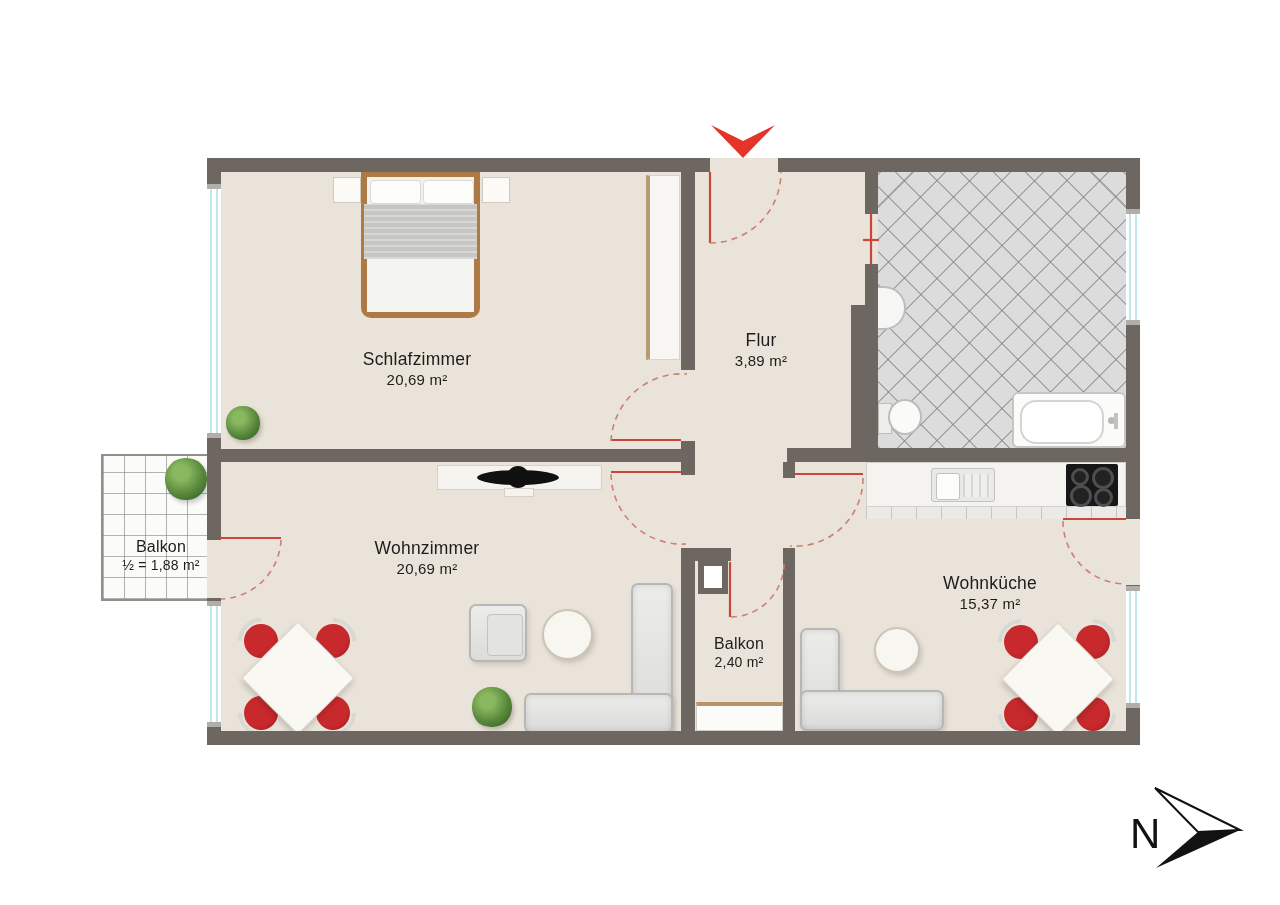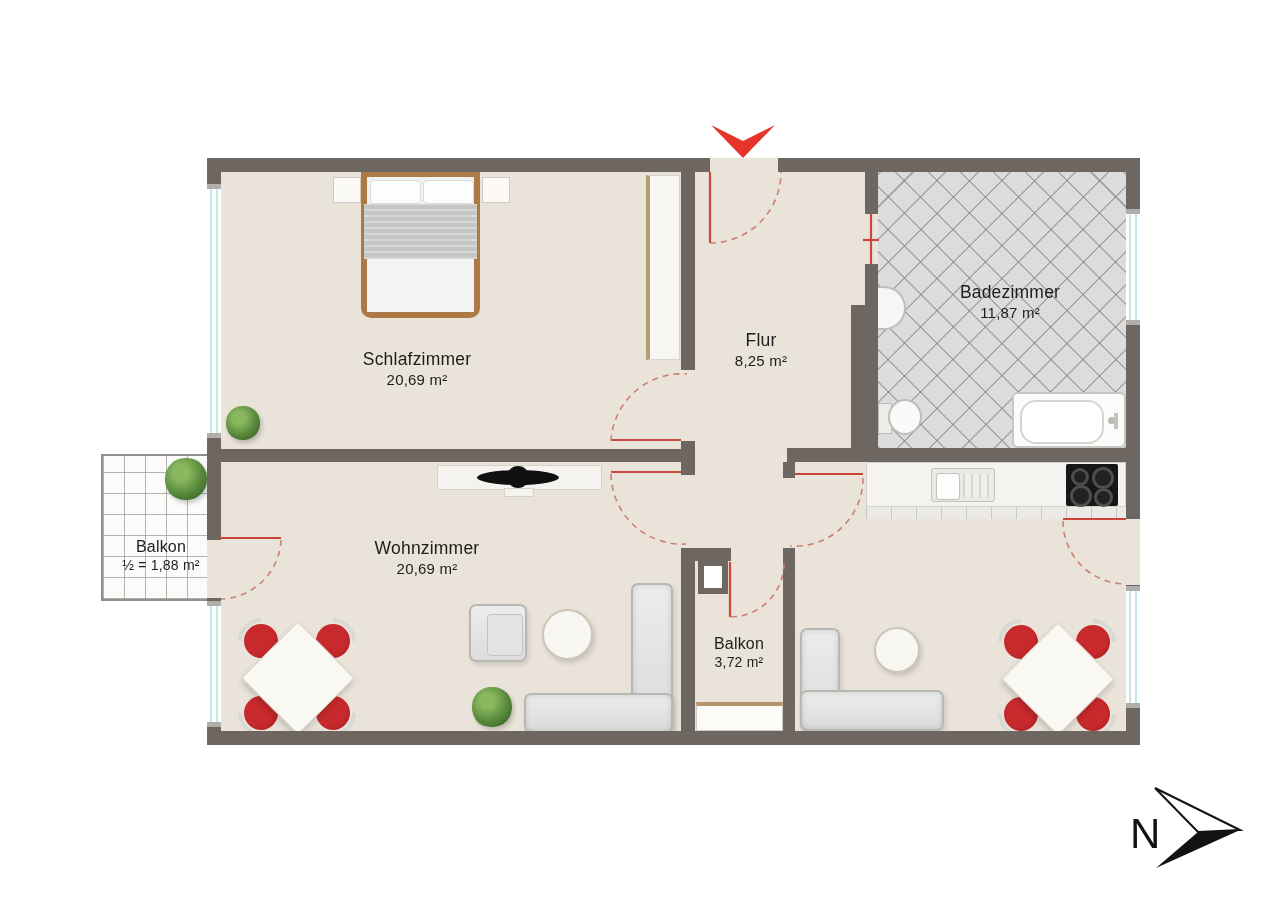--- a/index.html
+++ b/index.html
@@ -210,32 +210,32 @@
     <polygon points="1198,832 1240,830 1156,868" fill="#121212"></polygon>
     <text class="north-n" x="1130" y="848">N</text>
   </svg>
 
   <div class="room-label" style="left:317px;top:349px;width:200px;">
     <div>Schlafzimmer</div>
     <div class="area">20,69 m²</div>
   </div>
   <div class="room-label" style="left:711px;top:330px;width:100px;">
     <div>Flur</div>
-    <div class="area">8,25 m²</div>
-  </div>
-  <div class="room-label" style="left:910px;top:282px;width:200px;">
-    <div>Badezimmer</div>
-    <div class="area">11,87 m²</div>
+    <div class="area">3,89 m²</div>
   </div>
   <div class="room-label" style="left:327px;top:538px;width:200px;">
     <div>Wohnzimmer</div>
     <div class="area">20,69 m²</div>
   </div>
   <div class="room-label small" style="left:100px;top:537px;width:122px;">
     <div>Balkon</div>
     <div class="area">½ = 1,88 m²</div>
   </div>
   <div class="room-label small" style="left:689px;top:634px;width:100px;">
     <div>Balkon</div>
-    <div class="area">3,72 m²</div>
+    <div class="area">2,40 m²</div>
+  </div>
+  <div class="room-label" style="left:890px;top:573px;width:200px;">
+    <div>Wohnküche</div>
+    <div class="area">15,37 m²</div>
   </div>
 
 </div>
 
 </body></html>

